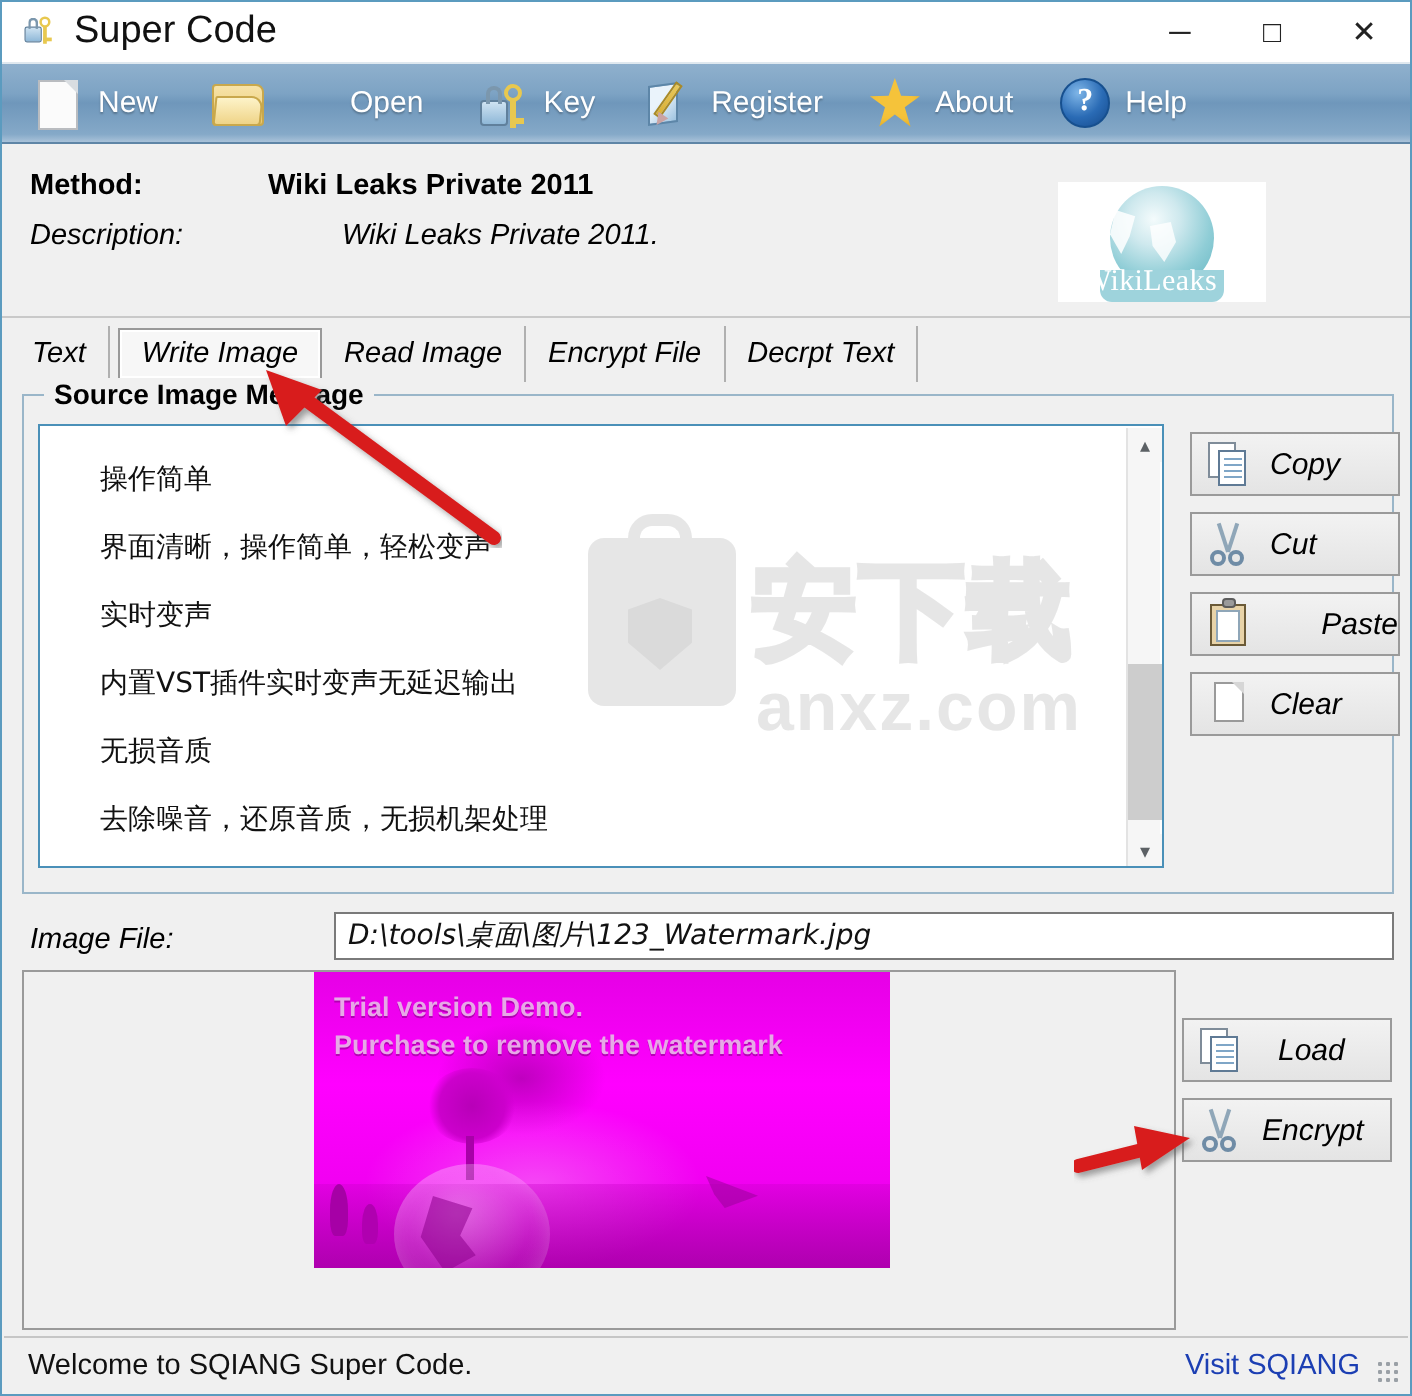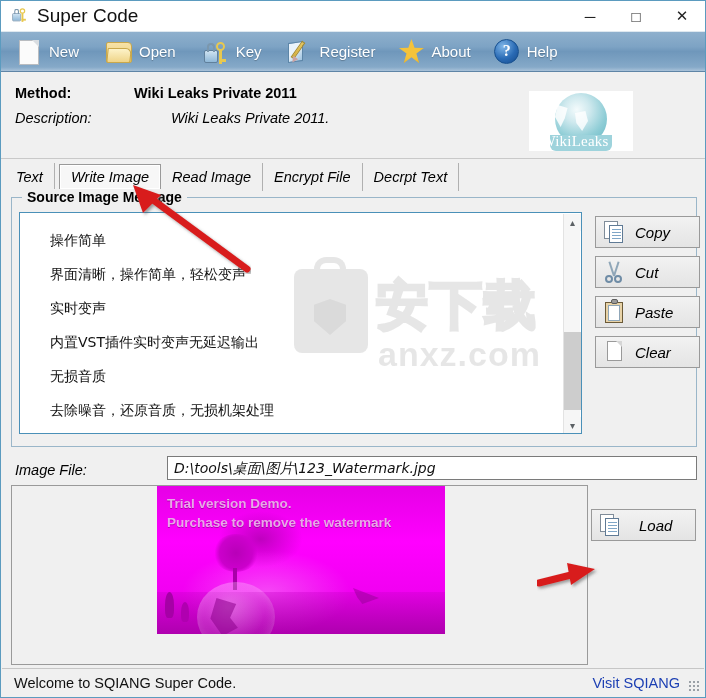--- a/index.html
+++ b/index.html
@@ -498,21 +498,21 @@
 
   <div id="toolbar">
 
     <div class="tb-item" style="margin-left:8px;">
       <div class="tb-ico">
           <div class="ico-page"></div>
         </div>
       <div class="tb-label">New</div>
     </div>
 
-    <div class="tb-item" style="margin-left:14px;">
+    <div class="tb-item" style="margin-left:14px;gap:36px;">
       <div class="tb-ico">
         <div class="ico-folder">
             <div class="back"></div>
             <div class="front"></div>
           </div>
       </div>
       <div class="tb-label">Open</div>
     </div>
 
     <div class="tb-item" style="margin-left:14px;">
@@ -614,21 +614,21 @@
     </div>
     <div class="sidebtn" style="left:583px; top:58px;">
       <div class="sb-ico ic-cut">
         <div class="blade1"></div>
           <div class="blade2"></div>
           <div class="h1"></div>
           <div class="h2"></div>
       </div>
       <div class="sb-txt">Cut</div>
     </div>
-    <div class="sidebtn" style="left:583px; top:98px;">
+    <div class="sidebtn" style="left:583px; top:98px;justify-content:space-between;">
       <div class="sb-ico ic-paste">
         <div class="board"></div>
           <div class="sheet"></div>
           <div class="clip"></div>
       </div>
       <div class="sb-txt">Paste</div>
     </div>
     <div class="sidebtn" style="left:583px; top:138px;">
       <div class="sb-ico ic-clear">
           <div class="page"></div>
@@ -657,20 +657,29 @@
     </div>
   </div>
 
   <div class="bigbtn" id="btn-load">
     <div class="sb-ico ic-copy">
         <div class="p1"></div>
         <div class="p2"></div>
       </div>
     <div class="sb-txt">Load</div>
   </div>
+  <div class="bigbtn" id="btn-encrypt">
+    <div class="sb-ico ic-cut">
+      <div class="blade1"></div>
+        <div class="blade2"></div>
+        <div class="h1"></div>
+        <div class="h2"></div>
+    </div>
+    <div class="sb-txt">Encrypt</div>
+  </div>
 
   <div id="statusbar">
     <div id="status-text">Welcome to SQIANG Super Code.</div>
     <div id="visit-link">Visit SQIANG</div>
     <div id="grip"></div>
   </div>
 
   <svg class="arrow" style="left:120px; top:178px;" width="130" height="95" viewBox="0 0 130 95">
     <defs>
       <filter id="sh1" x="-30%" y="-30%" width="180%" height="180%">

